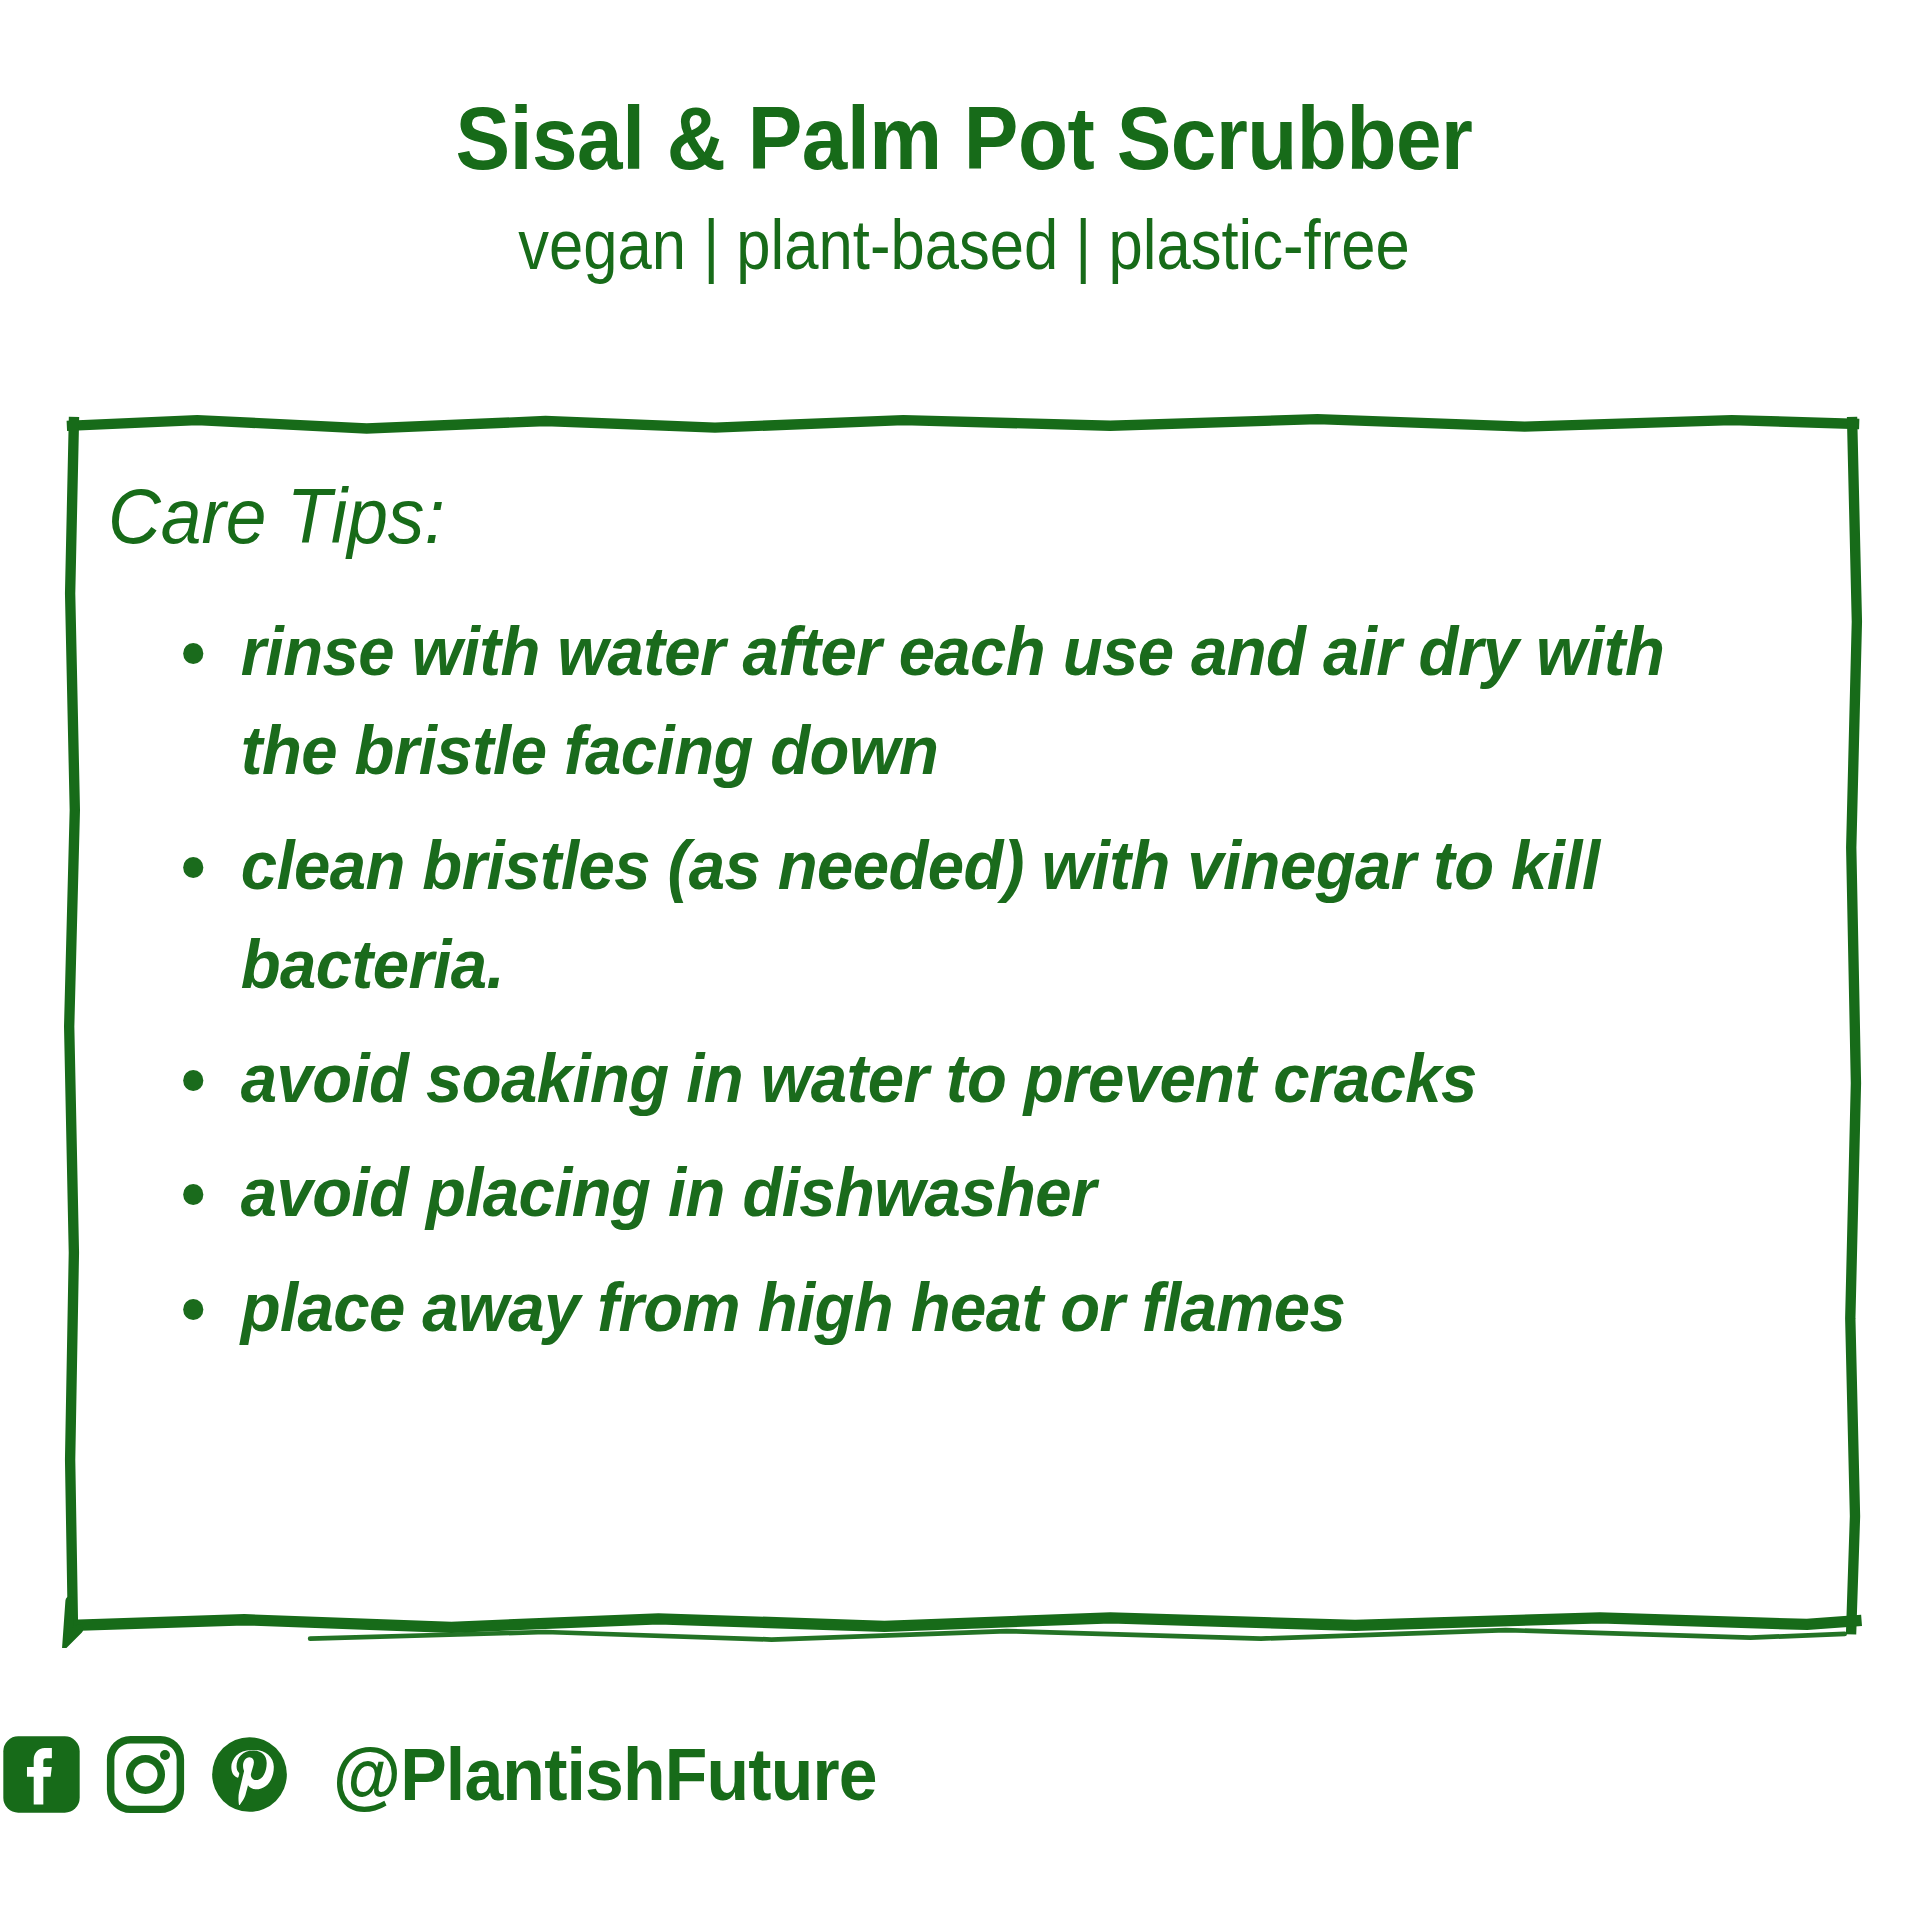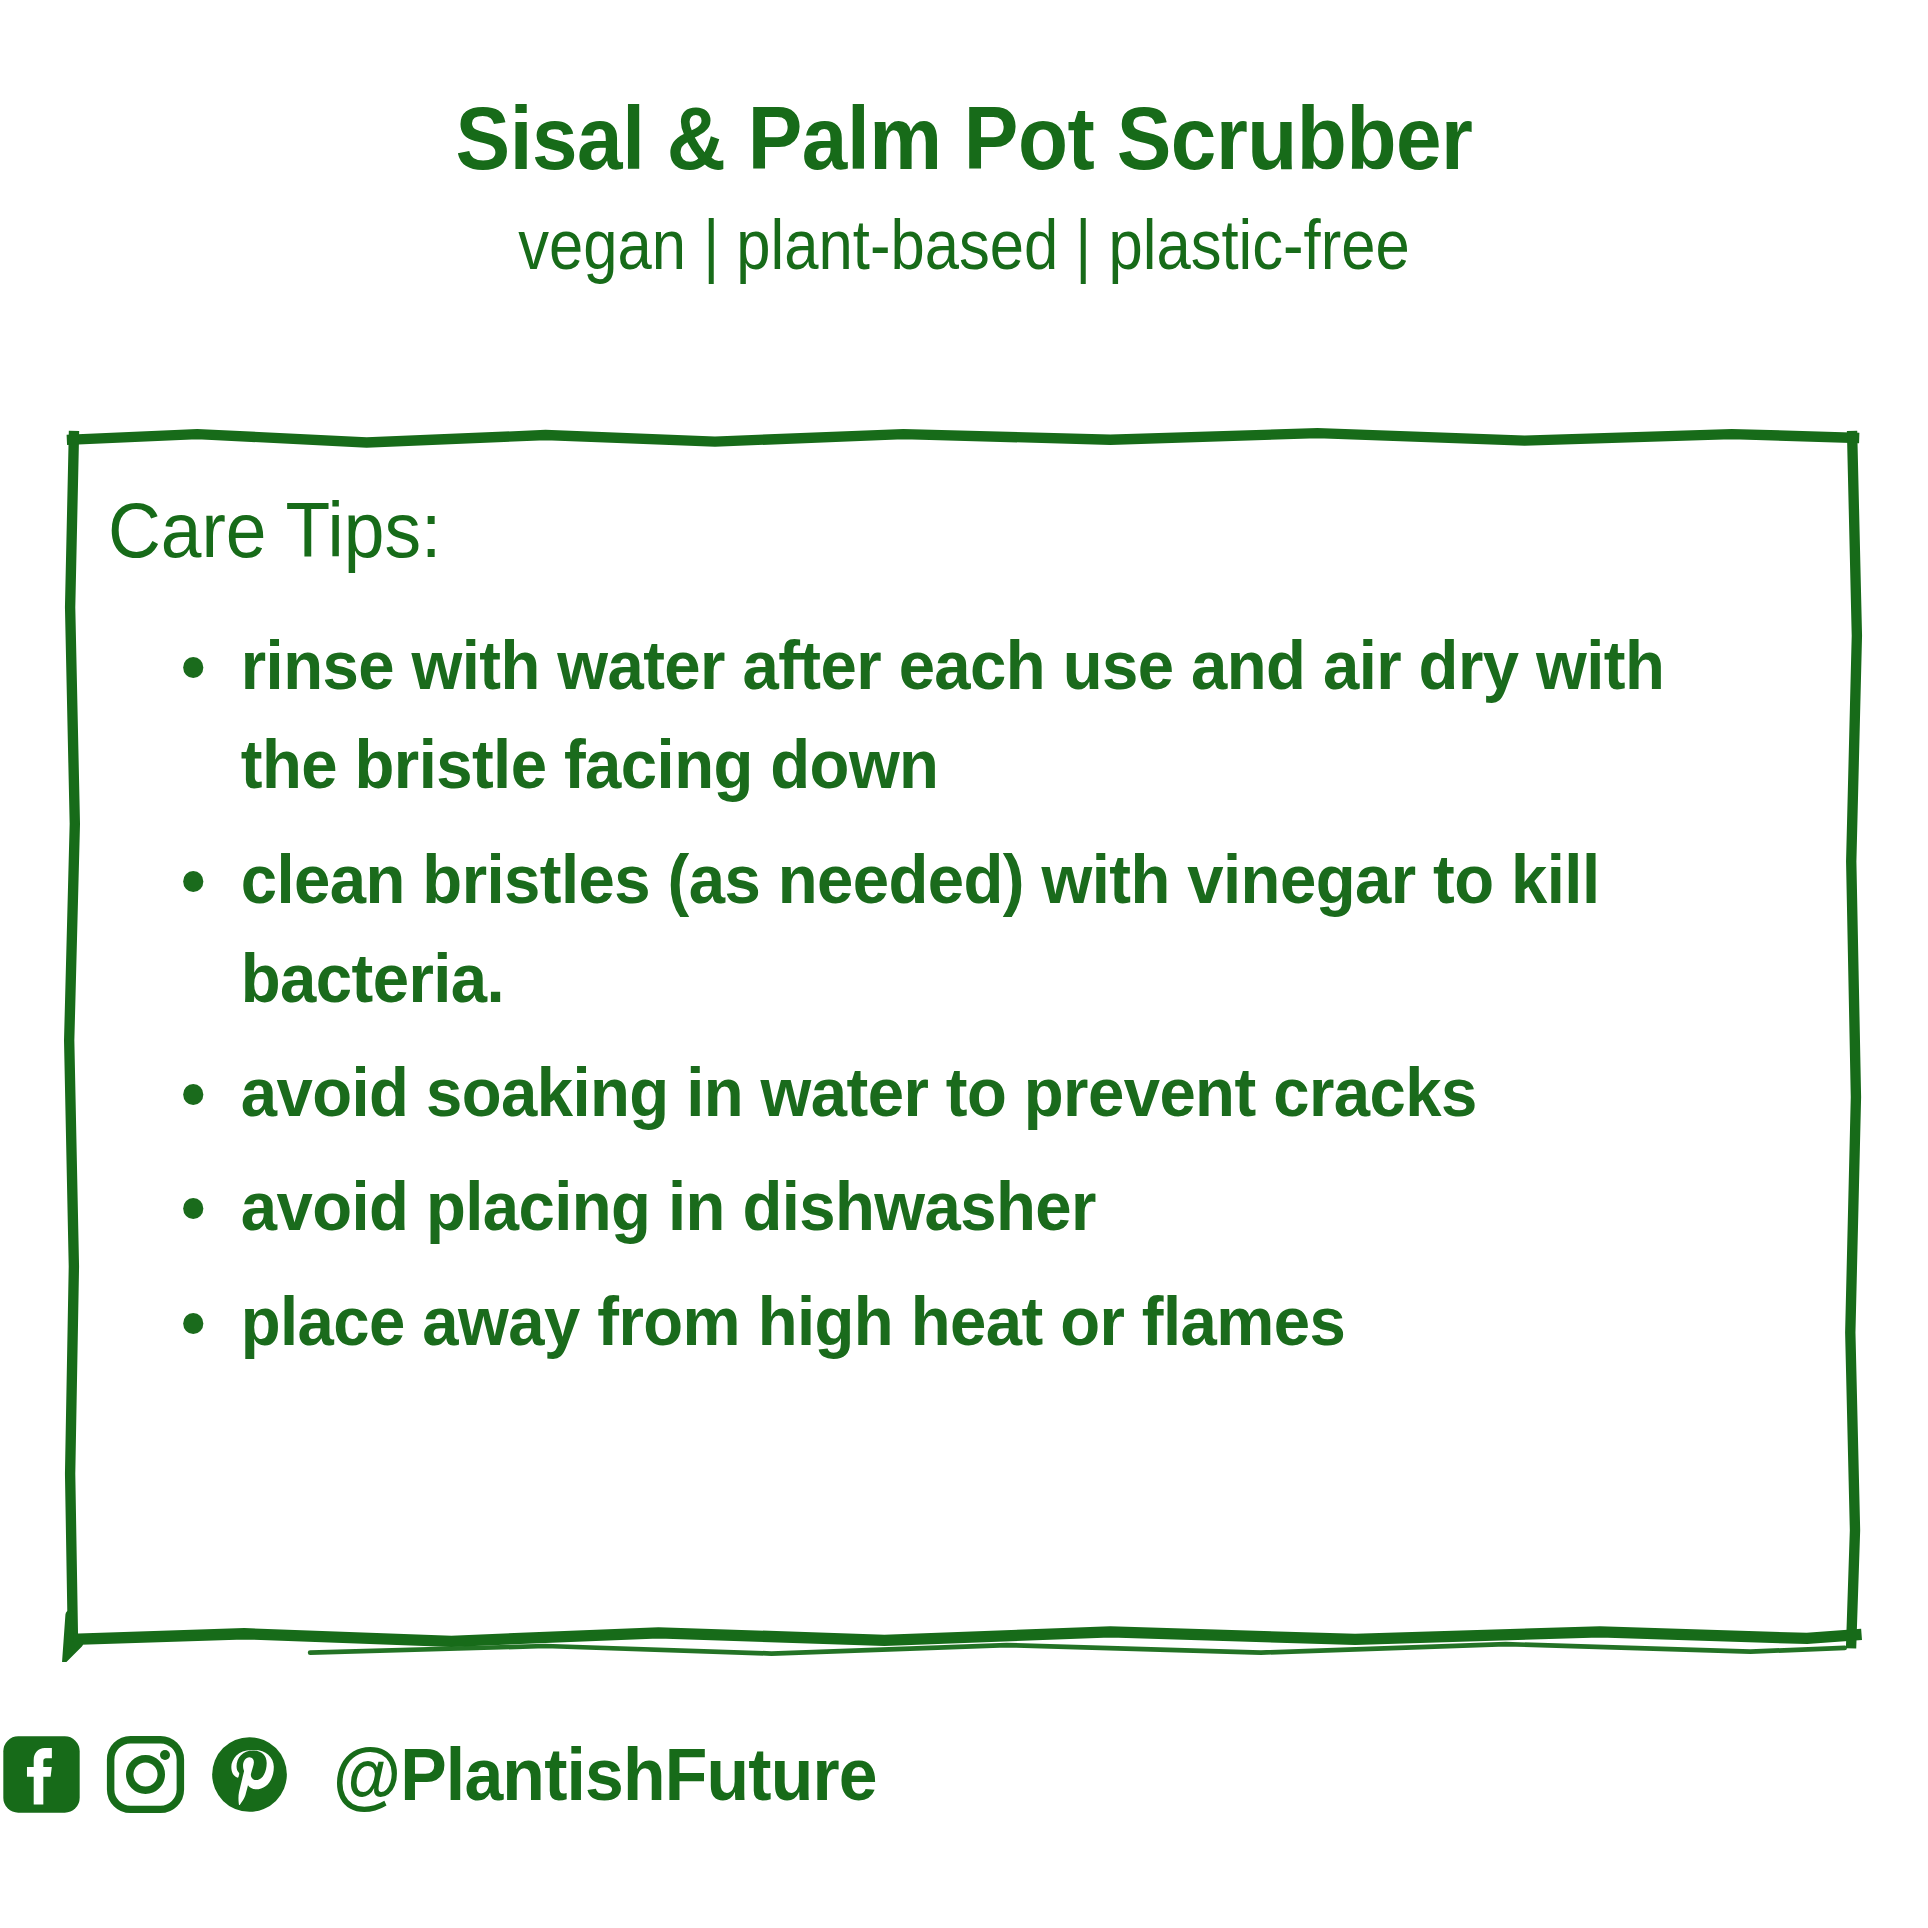--- a/index.html
+++ b/index.html
@@ -49,23 +49,24 @@
     color: #176b19;
     transform: scaleX(0.88);
     transform-origin: center top;
     white-space: nowrap;
   }
 
   
   .box-wrap {
     position: absolute;
     left: 56px;
-    top: 419px;
+    top: 405px;
     width: 1815px;
     height: 1243px;
+    font-style: italic;
   }
 
   .box-svg {
     position: absolute;
     inset: 0;
     width: 100%;
     height: 100%;
     pointer-events: none;
   }
 

